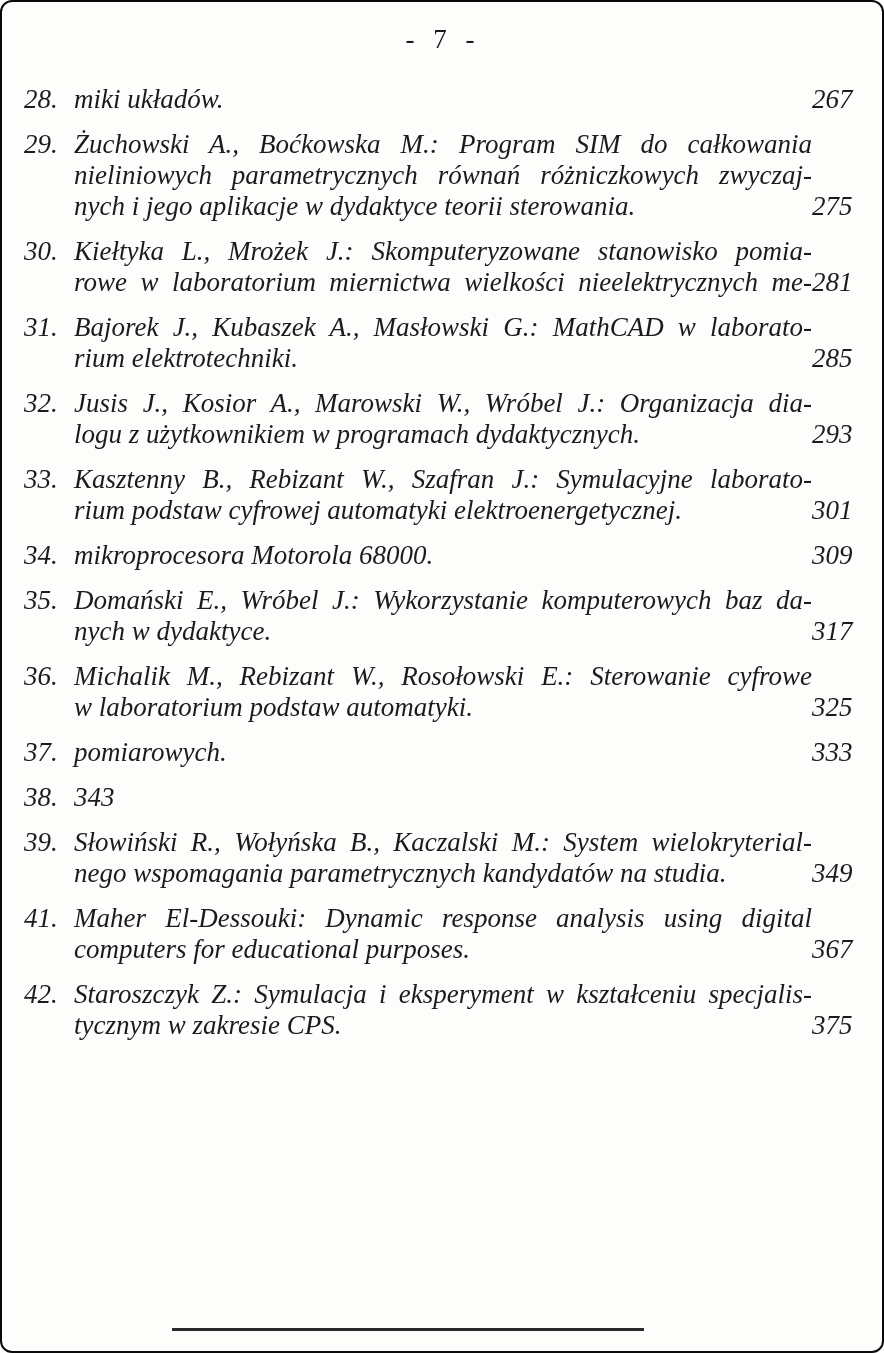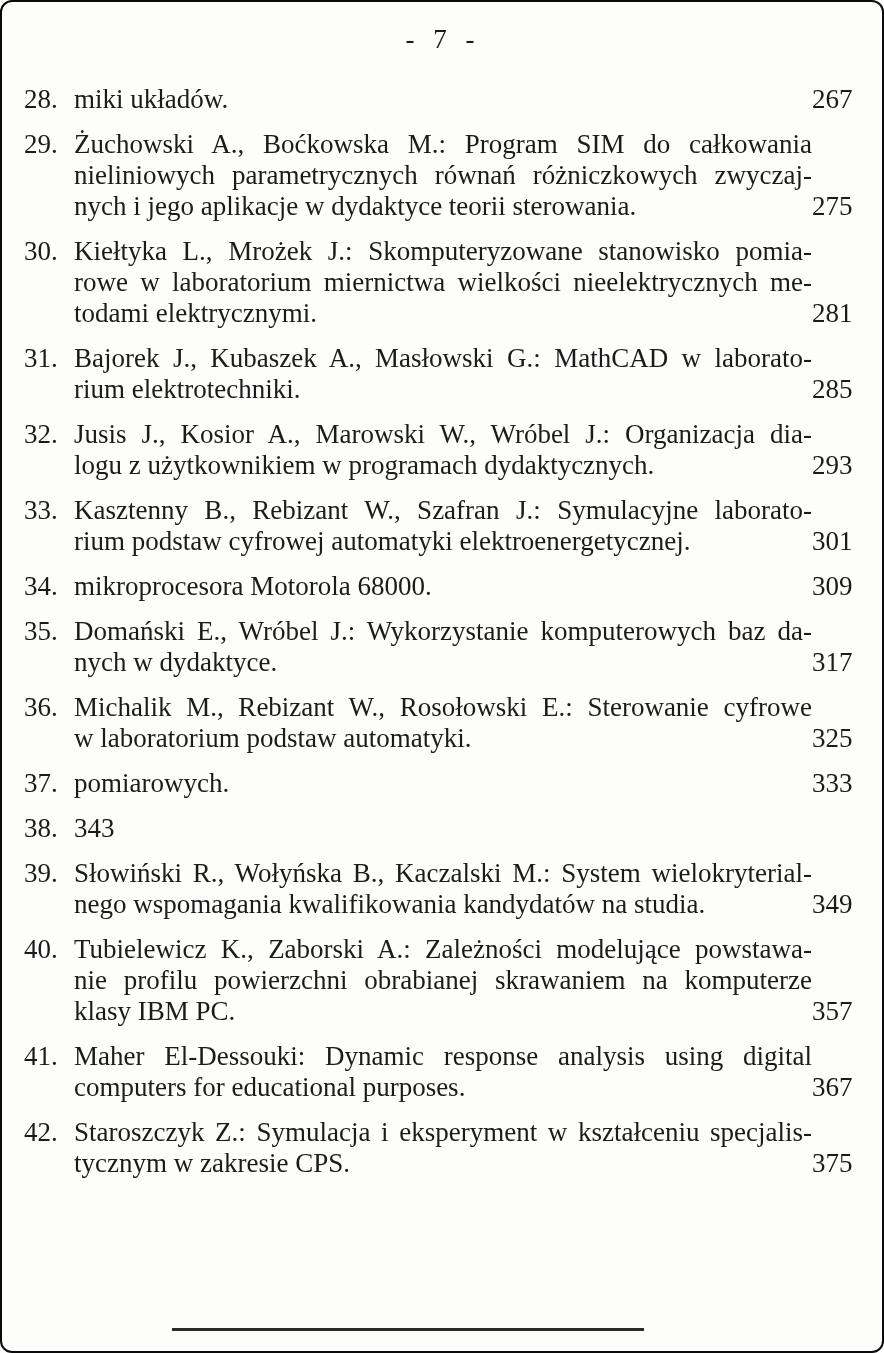--- a/index.html
+++ b/index.html
@@ -22,20 +22,21 @@
   }
   .page-header {
     text-align: center;
     font-size: 27px;
     line-height: 30px;
     letter-spacing: 2px;
     word-spacing: 8px;
   }
   .entries {
     margin-top: 30px;
+    font-style: italic;
   }
   .entry {
     display: grid;
     grid-template-columns: 50px 1fr 46px;
     margin-bottom: 14px;
   }
   .num {
     font-size: 27px;
     line-height: 31px;
   }
@@ -90,21 +91,20 @@
           <div class="line">nych i jego aplikacje w dydaktyce teorii sterowania.</div>
         </div>
     <div class="pg">275</div>
   </div>
 
   <div class="entry">
     <div class="num">30.</div>
     <div class="text">
           <div class="line just">Kiełtyka L., Mrożek J.: Skomputeryzowane stanowisko pomia-</div>
           <div class="line just">rowe w laboratorium miernictwa wielkości nieelektrycznych me-</div>
-          <div class="line">todami elektrycznymi.</div>
         </div>
     <div class="pg">281</div>
   </div>
 
   <div class="entry">
     <div class="num">31.</div>
     <div class="text">
           <div class="line just">Bajorek J., Kubaszek A., Masłowski G.: MathCAD w laborato-</div>
           <div class="line">rium elektrotechniki.</div>
         </div>
@@ -165,34 +165,25 @@
 
   <div class="entry">
     <div class="num">38.</div>
     <div class="pg">343</div>
   </div>
 
   <div class="entry">
     <div class="num">39.</div>
     <div class="text">
           <div class="line just">Słowiński R., Wołyńska B., Kaczalski M.: System wielokryterial-</div>
-          <div class="line">nego wspomagania kwalifikowania kandydatów na studia.</div>
+          <div class="line">nego wspomagania parametrycznych kandydatów na studia.</div>
         </div>
     <div class="pg">349</div>
   </div>
 
-  <div class="entry">
-    <div class="num">40.</div>
-    <div class="text">
-          <div class="line just">Tubielewicz K., Zaborski A.: Zależności modelujące powstawa-</div>
-          <div class="line just">nie profilu powierzchni obrabianej skrawaniem na komputerze</div>
-          <div class="line">klasy IBM PC.</div>
-        </div>
-    <div class="pg">357</div>
-  </div>
 
   <div class="entry">
     <div class="num">41.</div>
     <div class="text">
           <div class="line just">Maher El-Dessouki: Dynamic response analysis using digital</div>
           <div class="line">computers for educational purposes.</div>
         </div>
     <div class="pg">367</div>
   </div>
 

